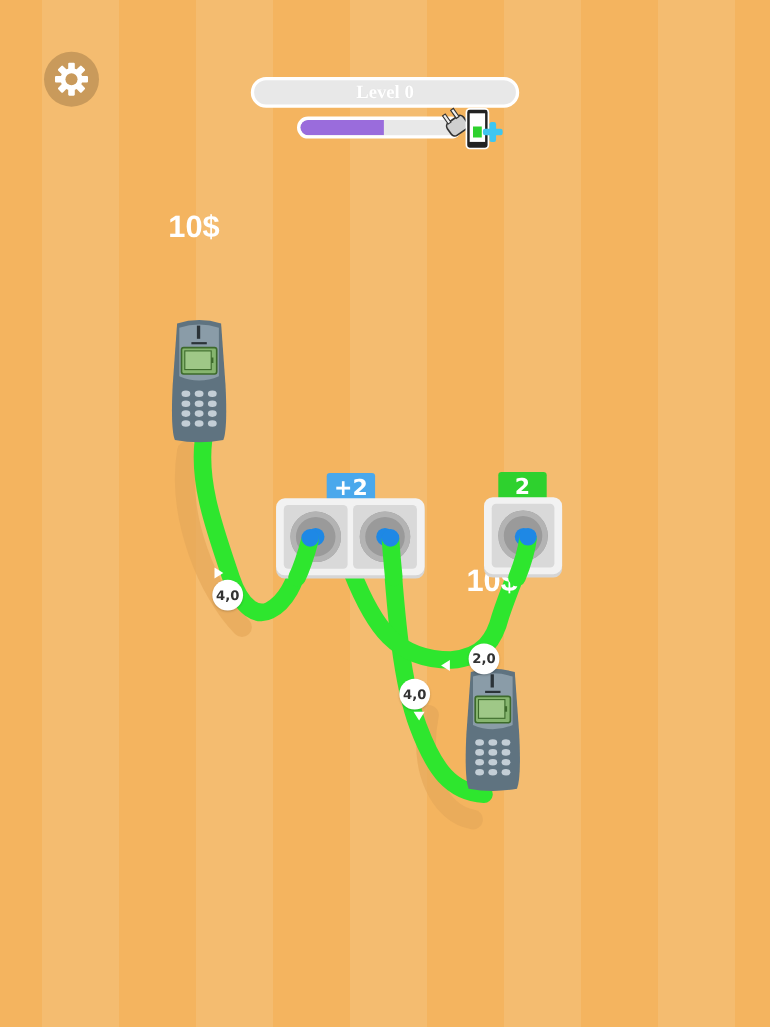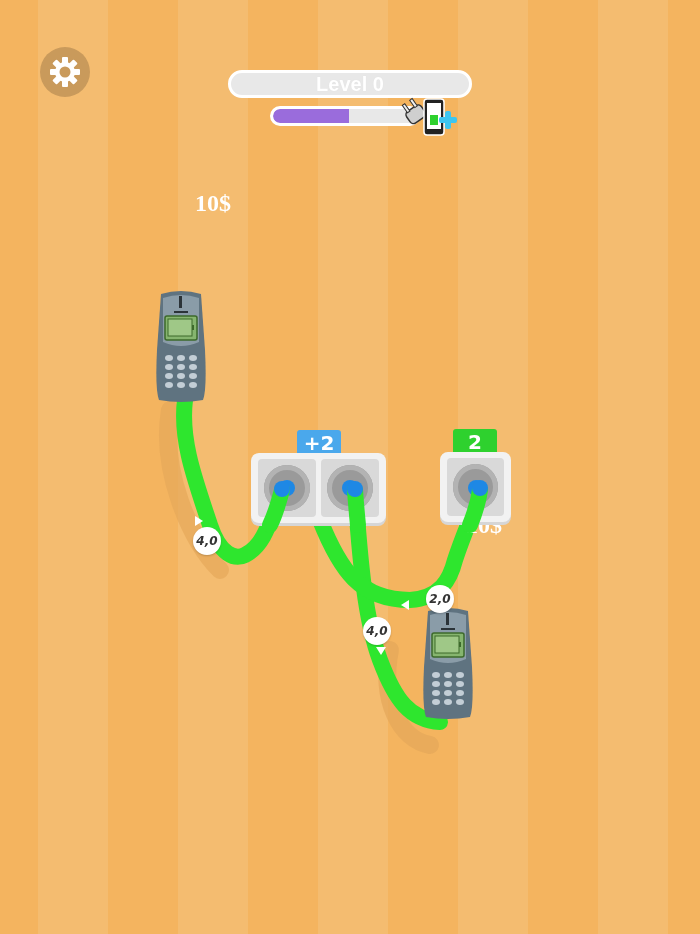--- a/index.html
+++ b/index.html
@@ -2,28 +2,28 @@
 <html><head>
 <meta charset="utf-8">
 <style>
   html,body{margin:0;padding:0;}
   body{width:700px;height:934px;overflow:hidden;position:relative;
     font-family:"DejaVu Sans",sans-serif;
     background:repeating-linear-gradient(90deg,#f4b45f 0px,#f4b45f 38px,#f4bc70 38px,#f4bc70 108px,#f4b45f 108px,#f4b45f 178px,#f4bc70 178px,#f4bc70 248px,#f4b45f 248px,#f4b45f 318px,#f4bc70 318px,#f4bc70 388px,#f4b45f 388px,#f4b45f 458px,#f4bc70 458px,#f4bc70 528px,#f4b45f 528px,#f4b45f 598px,#f4bc70 598px,#f4bc70 668px,#f4b45f 668px,#f4b45f 700px);}
   .abs{position:absolute;}
   .settings{left:40px;top:47px;width:50px;height:50px;border-radius:50%;background:#c99a5b;display:flex;align-items:center;justify-content:center;cursor:pointer;}
   .level-pill{left:228px;top:70px;width:244px;height:28px;border-radius:16px;background:#e8e8e8;border:3px solid #fff;box-sizing:border-box;display:flex;align-items:center;justify-content:center;}
-  .level-pill span{color:#fff;font-weight:bold;font-size:20px;font-family:Liberation Sans, sans-serif;text-shadow:0 0 1px #ddd;}
+  .level-pill span{color:#fff;font-weight:bold;font-size:17px;font-family:Liberation Serif, serif;text-shadow:0 0 1px #ddd;}
   .progress{left:270px;top:106px;width:150px;height:20px;border-radius:10px;background:#e8e8e8;border:3px solid #fff;box-sizing:border-box;overflow:hidden;}
   .progress .fill{height:100%;background:#9a6cdc;border-radius:8px 0 0 8px;}
-  .money{color:#fff;font-weight:bold;font-size:24px;font-family:Liberation Serif, serif;margin-left:42px;}
+  .money{color:#fff;font-weight:bold;font-size:28px;font-family:Liberation Sans, sans-serif;}
   .badge{color:#fff;font-weight:bold;font-size:20px;text-align:center;border-radius:3px;line-height:26px;}
   .outlet{background:#f2f2f2;border-radius:8px;box-shadow:0 3px 0 #d6d6d6;}
   .socket{background:#d9d9d9;border-radius:4px;position:absolute;}
-  .label-chip{width:28px;height:28px;border-radius:50%;background:#fff;color:#333;font-weight:bold;font-size:12px;display:flex;align-items:center;justify-content:center;box-shadow:0 1px 2px rgba(0,0,0,.2);font-style:italic;}
+  .label-chip{width:28px;height:28px;border-radius:50%;background:#fff;color:#333;font-weight:bold;font-size:12px;display:flex;align-items:center;justify-content:center;box-shadow:0 1px 2px rgba(0,0,0,.2);}
 </style>
 </head>
 <body>
 
 <svg class="abs" style="left:0;top:0" width="700" height="934">
   <g fill="none" stroke="#e5a85a" stroke-width="18" stroke-linecap="round" opacity="0.7">
     <path d="M170 410 C 160 470, 190 540, 220 570"></path>
     <path d="M390 650 C 380 700, 400 740, 430 745"></path>
   </g>
   <g fill="none" stroke="#2ee62e" stroke-width="16" stroke-linecap="round" stroke-linejoin="round">

